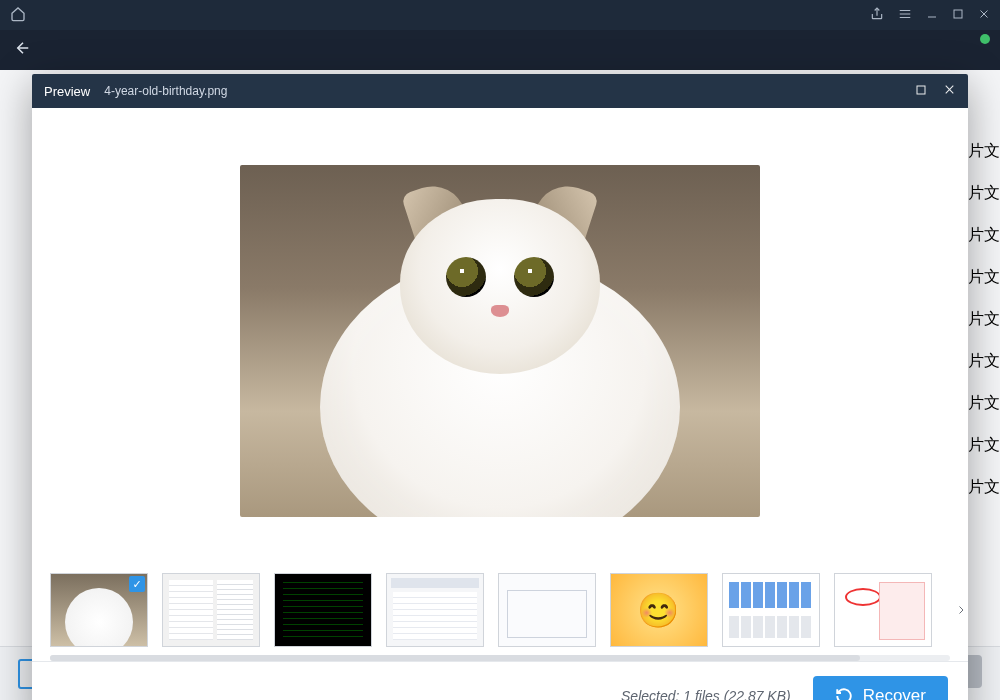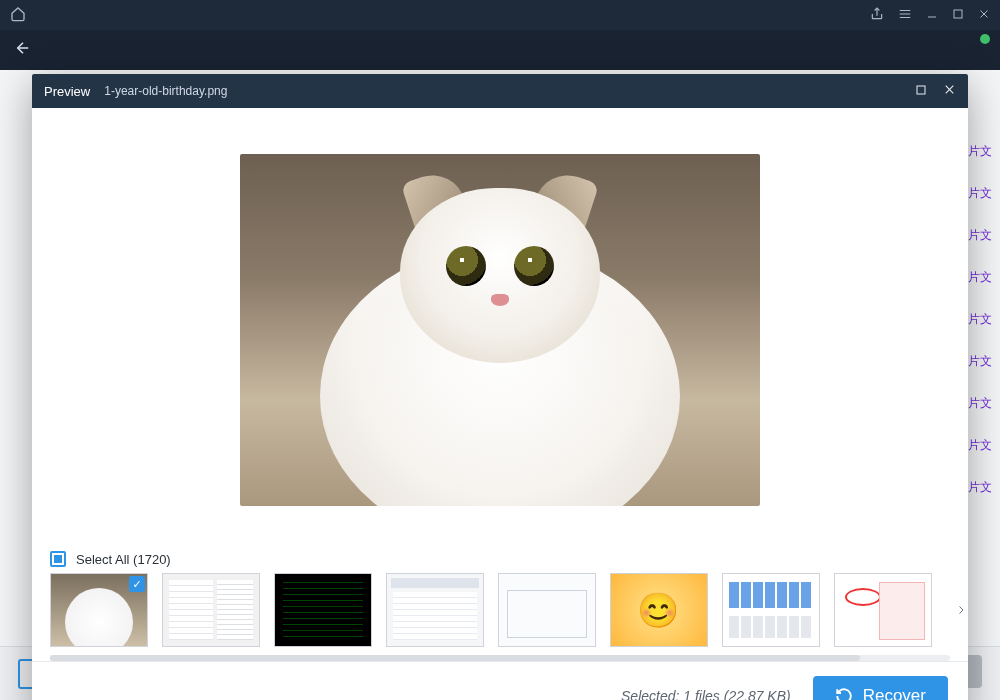--- a/index.html
+++ b/index.html
@@ -19,21 +19,21 @@
 .app-body { position: relative; height: 670px; background: #f4f5f7; }
 
 .back-strip {
   height: 40px; display: flex; align-items: center; padding: 0 14px; color: #dce3ec;
   background: #1a2332;
 }
 .back-arrow { font-size: 18px; cursor: pointer; }
 
 
 .bg-list {
-  position: absolute; right: 4px; top: 100px; width: 28px; color: #6d28d9; font-size: 12px; line-height: 42px;
+  position: absolute; right: 4px; top: 100px; width: 28px; color: #000000; font-size: 16px; line-height: 42px;
 }
 .bg-list div { white-space: nowrap; }
 .badge-green { position: absolute; top: 4px; right: 10px; width: 10px; height: 10px; border-radius: 50%; background: #3fbf6a; }
 
 
 .status-bar {
   position: absolute; bottom: 0; left: 0; right: 0; height: 54px;
   display: flex; align-items: center; gap: 12px; padding: 0 18px;
   background: #eef0f3; border-top: 1px solid #d8dbe0;
 }
@@ -223,21 +223,21 @@
           <path d="M3 12a9 9 0 1 0 3-6.7L3 8"></path>
           <path d="M3 3v5h5"></path>
         </svg>
       <span>Recover</span>
     </div>
   </div>
 
   <div class="modal">
     <div class="modal-title">
       <span>Preview</span>
-      <span class="fname">1-year-old-birthday.png</span>
+      <span class="fname">4-year-old-birthday.png</span>
       <div class="modal-title-right">
         <span class="mt-btn">
           <svg width="12" height="12" viewBox="0 0 24 24" fill="none" stroke="currentColor" stroke-width="2">
               <rect x="4" y="4" width="16" height="16"></rect>
             </svg>
         </span>
         <span class="mt-btn">
           <svg width="13" height="13" viewBox="0 0 24 24" stroke="currentColor" stroke-width="2">
               <path d="M5 5l14 14M19 5L5 19"></path>
             </svg>
@@ -250,29 +250,20 @@
         <div class="ear-big le"></div>
           <div class="ear-big re"></div>
         <div class="cat-body-big"></div>
         <div class="cat-head-big"></div>
         <div class="eye-big le"></div>
           <div class="eye-big re"></div>
         <div class="nose-big"></div>
       </div>
     </div>
 
-    <div class="sel-row">
-      <span class="chk">
-          <span class="chk-inner"></span>
-        </span>
-      <span class="sel-label">
-        <span>Select All</span>
-        <span>(1720)</span>
-      </span>
-    </div>
 
     <div class="thumbs-wrap">
       <div class="thumbs" id="thumbs">
           <div class="thumb th-cat">
             <div class="tick">✓</div>
           </div>
           <div class="thumb th-dialog"></div>
           <div class="thumb th-term"></div>
           <div class="thumb th-explorer"></div>
           <div class="thumb th-window"></div>

